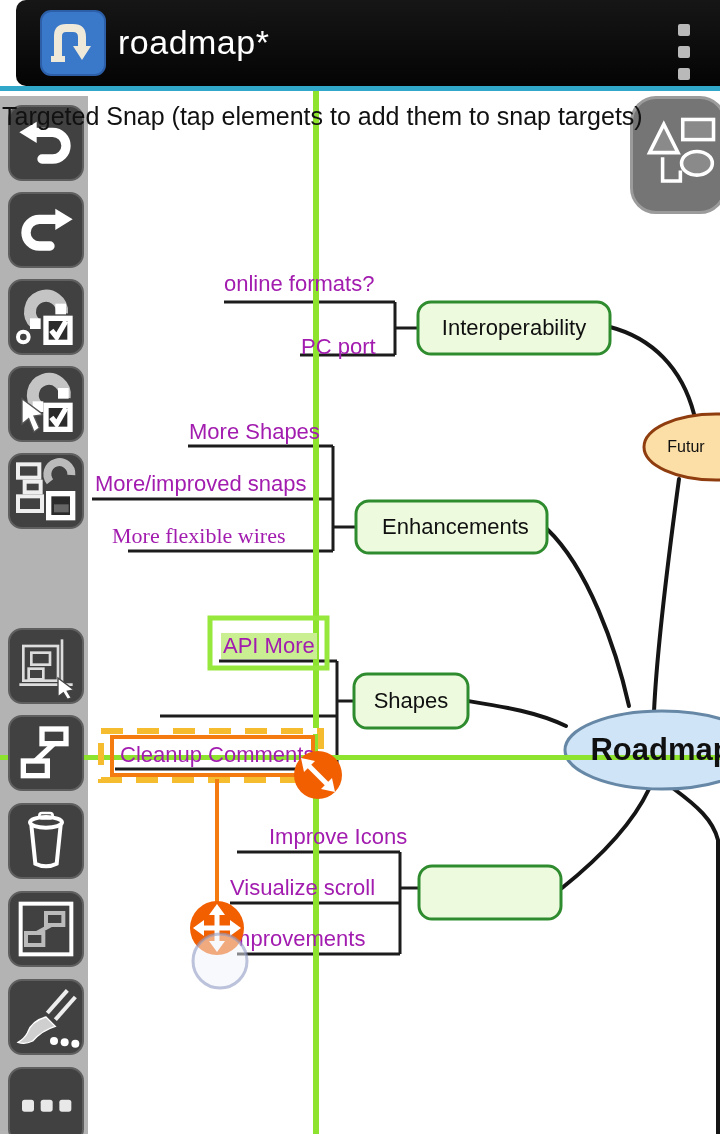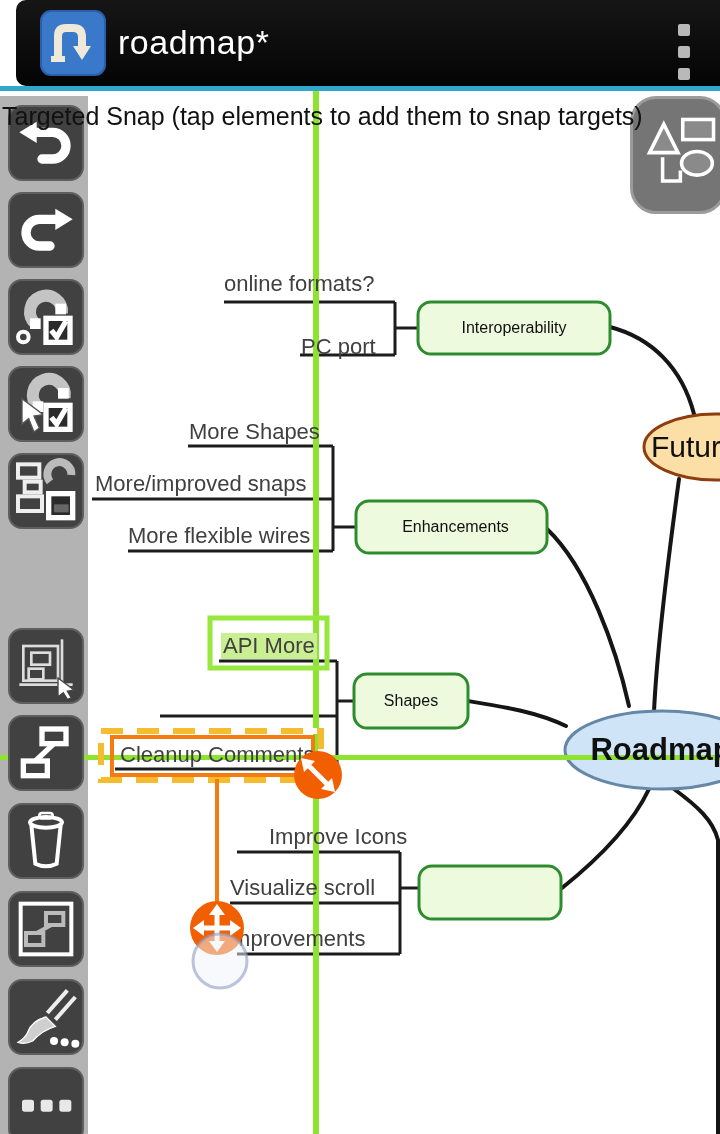--- a/index.html
+++ b/index.html
@@ -24,26 +24,26 @@
           border-radius:14px;z-index:44;box-sizing:border-box;display:flex;align-items:center;
           justify-content:center;cursor:pointer;}
   .tb-btn svg{width:64px;height:64px;overflow:visible;}
   
   .shapes-btn{position:absolute;left:630px;top:96px;width:96px;height:118px;background:#757575;
               border:3px solid #9b9b9b;border-radius:26px;z-index:44;box-sizing:border-box;
               display:flex;align-items:center;justify-content:center;cursor:pointer;}
   
   .map-svg{position:absolute;left:0;top:0;width:720px;height:1134px;pointer-events:none;}
   #base-layer{z-index:10;} #overlay-layer{z-index:20;} #handle-layer{z-index:28;}
-  .map-label{position:absolute;z-index:25;color:#404040;font-size:22px;white-space:nowrap;cursor:pointer;}
+  .map-label{position:absolute;z-index:25;color:#a21caf;font-size:22px;white-space:nowrap;cursor:pointer;}
   .node-label{position:absolute;z-index:25;display:flex;align-items:center;justify-content:center;
-              color:#101010;font-size:16px;white-space:nowrap;cursor:pointer;}
+              color:#101010;font-size:22px;white-space:nowrap;cursor:pointer;}
   .hl{background:#c9ef92;padding:0 2px;}
   .root-label{font-weight:bold;font-size:31px;}
-  .futur-label{font-size:30px;}
+  .futur-label{font-size:16px;}
 </style>
 </head>
 <body>
 
 <div class="screen">
 
   <svg id="base-layer" class="map-svg">
     <g stroke="#151515" stroke-width="4" fill="none" stroke-linecap="round">
       <path d="M610,327 C652,338 682,368 694,414"></path>
       <path d="M679,479 C668,560 657,645 654,712"></path>
@@ -88,21 +88,21 @@
     <rect x="112" y="737" width="201" height="38" fill="none" stroke="#f47b10" stroke-width="4"></rect>
     <path d="M217,779 V905" stroke="#f47b10" stroke-width="4" fill="none"></path>
   </svg>
 
   <div class="map-label" style="left:224px;top:271px;">online formats?</div>
   <div class="map-label" style="left:301px;top:334px;">PC port</div>
   <div class="node-label" style="left:418px;top:302px;width:192px;height:52px;">Interoperability</div>
 
   <div class="map-label" style="left:189px;top:419px;">More Shapes</div>
   <div class="map-label" style="left:95px;top:471px;">More/improved snaps</div>
-  <div class="map-label" style="left:128px;top:523px;">More flexible wires</div>
+  <div class="map-label" style="left:112px;top:523px;font-family:Liberation Serif, serif;">More flexible wires</div>
   <div class="node-label" style="left:356px;top:501px;width:199px;height:52px;">Enhancements</div>
 
   <div class="map-label hl" style="left:221px;top:633px;">API More</div>
   <div class="map-label" style="left:120px;top:742px;">Cleanup Comments</div>
   <div class="node-label" style="left:354px;top:674px;width:114px;height:54px;">Shapes</div>
 
   <div class="map-label" style="left:237px;top:824px;margin-left:32px;">Improve Icons</div>
   <div class="map-label" style="left:230px;top:875px;">Visualize scroll</div>
   <div class="map-label" style="left:226px;top:926px;">Improvements</div>
 

